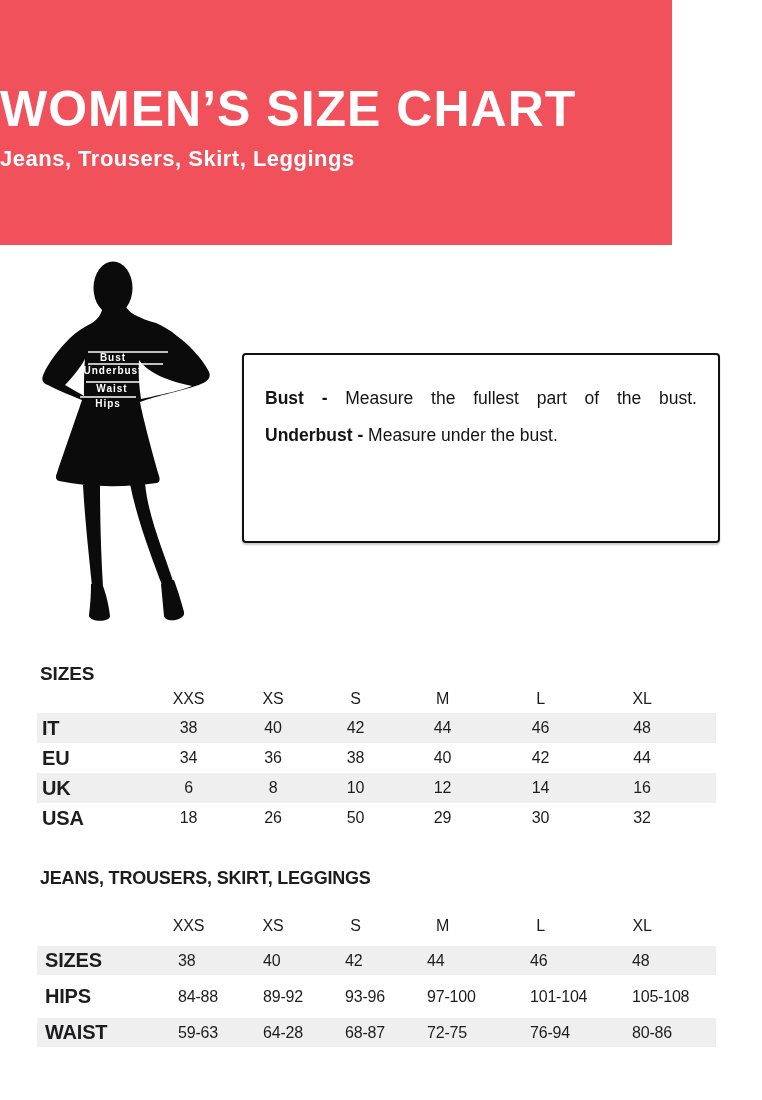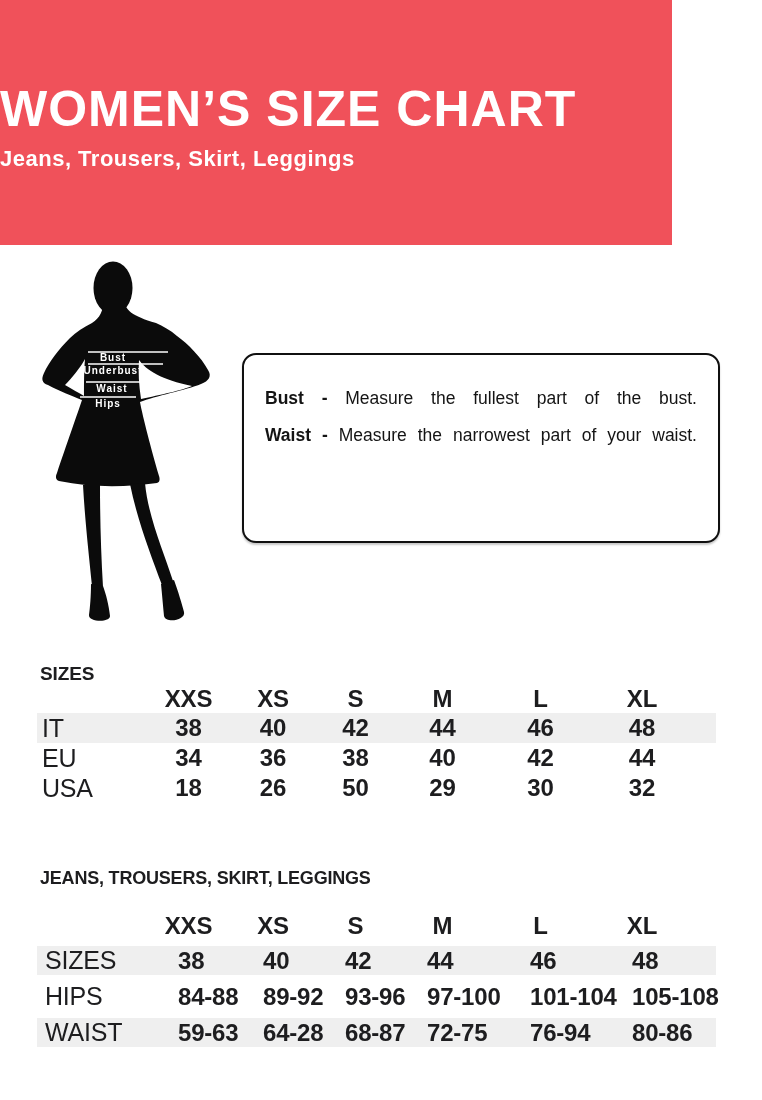--- a/index.html
+++ b/index.html
@@ -11,39 +11,39 @@
           display:flex;flex-direction:column;}
   .title{margin-top:82px;font-size:50px;line-height:54px;font-weight:bold;color:#fff;letter-spacing:1px;white-space:nowrap;}
   .subtitle{margin-top:10px;font-size:22px;font-weight:bold;color:#fff;letter-spacing:.5px;white-space:nowrap;}
 
   
   .silhouette{position:absolute;left:40px;top:256px;width:175px;height:370px;}
   .sil-label{font-family:"Liberation Sans","DejaVu Sans",sans-serif;font-weight:bold;font-size:10px;letter-spacing:1px;fill:#fff;}
 
   
   .infobox{position:absolute;left:242px;top:353px;width:478px;height:190px;box-sizing:border-box;
-           border:2px solid #101010;border-radius:14px;padding:25px 21px 0 21px;background:#fff;
+           border:2px solid #101010;border-radius:4px;padding:25px 21px 0 21px;background:#fff;
            box-shadow:0 2px 2px rgba(0,0,0,.22);}
   .ib-line{margin:0;font-size:17.5px;line-height:37px;color:#141414;white-space:normal;}
   .ib-line.fill{text-align:justify;text-align-last:justify;}
   .ib-line b{font-weight:bold;}
 
   
   .sec-title{position:absolute;left:40px;font-weight:bold;color:var(--ink,#1d1d1f);white-space:nowrap;}
   #t1-title{top:663px;font-size:19px;letter-spacing:-0.1px;}
   #t2-title{top:868px;font-size:18px;letter-spacing:-0.2px;}
 
   
   .table{position:absolute;left:37px;width:679px;}
   #t1{top:684px;}
   #t2{top:905px;}
   .trow{display:grid;grid-template-columns:109px 85px 84px 81px 93px 103px 100px 24px;align-items:center;}
   .striped{background:var(--stripe,#efefef);}
-  .cl{font-weight:normal;font-size:25px;letter-spacing:-0.2px;padding-left:5px;white-space:nowrap;}
-  .cv{font-weight:bold;font-size:24px;letter-spacing:-0.2px;text-align:center;white-space:nowrap;}
+  .cl{font-weight:bold;font-size:20px;letter-spacing:-0.2px;padding-left:5px;white-space:nowrap;}
+  .cv{font-weight:normal;font-size:16px;letter-spacing:-0.2px;text-align:center;white-space:nowrap;}
   #t1 .trow{height:30px;}
   #t1 .thead{height:29px;background:transparent;}
   #t2 .thead{height:41px;background:transparent;}
   .h29{height:29px;} .h43{height:43px;}
   #t2 .cl{padding-left:8px;}
   #t2 .vals .cv{text-align:left;}
   #t2 .vals > :nth-child(2){padding-left:32px;}
   #t2 .vals > :nth-child(3){padding-left:32px;}
   #t2 .vals > :nth-child(4){padding-left:30px;}
   #t2 .vals > :nth-child(5){padding-left:31px;}
@@ -101,22 +101,22 @@
       <text class="sil-label" x="73" y="118">Underbust</text>
       <text class="sil-label" x="72" y="136">Waist</text>
       <text class="sil-label" x="68" y="151">Hips</text>
     </g>
   </svg>
 
   <div class="infobox">
     <p class="ib-line fill">
       <b>Bust</b> <b>-</b> <span>Measure the fullest part of the bust.</span>
     </p>
-    <p class="ib-line fill">
-      <b>Waist</b> <b>-</b> <span>Measure the narrowest part of your waist.</span>
+    <p class="ib-line">
+      <b>Underbust</b> <b>-</b> <span>Measure under the bust.</span>
     </p>
   </div>
 
   <div class="sec-title" id="t1-title">SIZES</div>
   <div class="table" id="t1">
     <div class="trow thead">
       <div class="cl"></div>
       <div class="cv">XXS</div>
       <div class="cv">XS</div>
       <div class="cv">S</div>
@@ -138,20 +138,30 @@
     <div class="trow">
       <div class="cl">EU</div>
       <div class="cv">34</div>
       <div class="cv">36</div>
       <div class="cv">38</div>
       <div class="cv">40</div>
       <div class="cv">42</div>
       <div class="cv">44</div>
       <div></div>
     </div>
+    <div class="trow striped">
+      <div class="cl">UK</div>
+      <div class="cv">6</div>
+      <div class="cv">8</div>
+      <div class="cv">10</div>
+      <div class="cv">12</div>
+      <div class="cv">14</div>
+      <div class="cv">16</div>
+      <div></div>
+    </div>
     <div class="trow">
       <div class="cl">USA</div>
       <div class="cv">18</div>
       <div class="cv">26</div>
       <div class="cv">50</div>
       <div class="cv">29</div>
       <div class="cv">30</div>
       <div class="cv">32</div>
       <div></div>
     </div>

